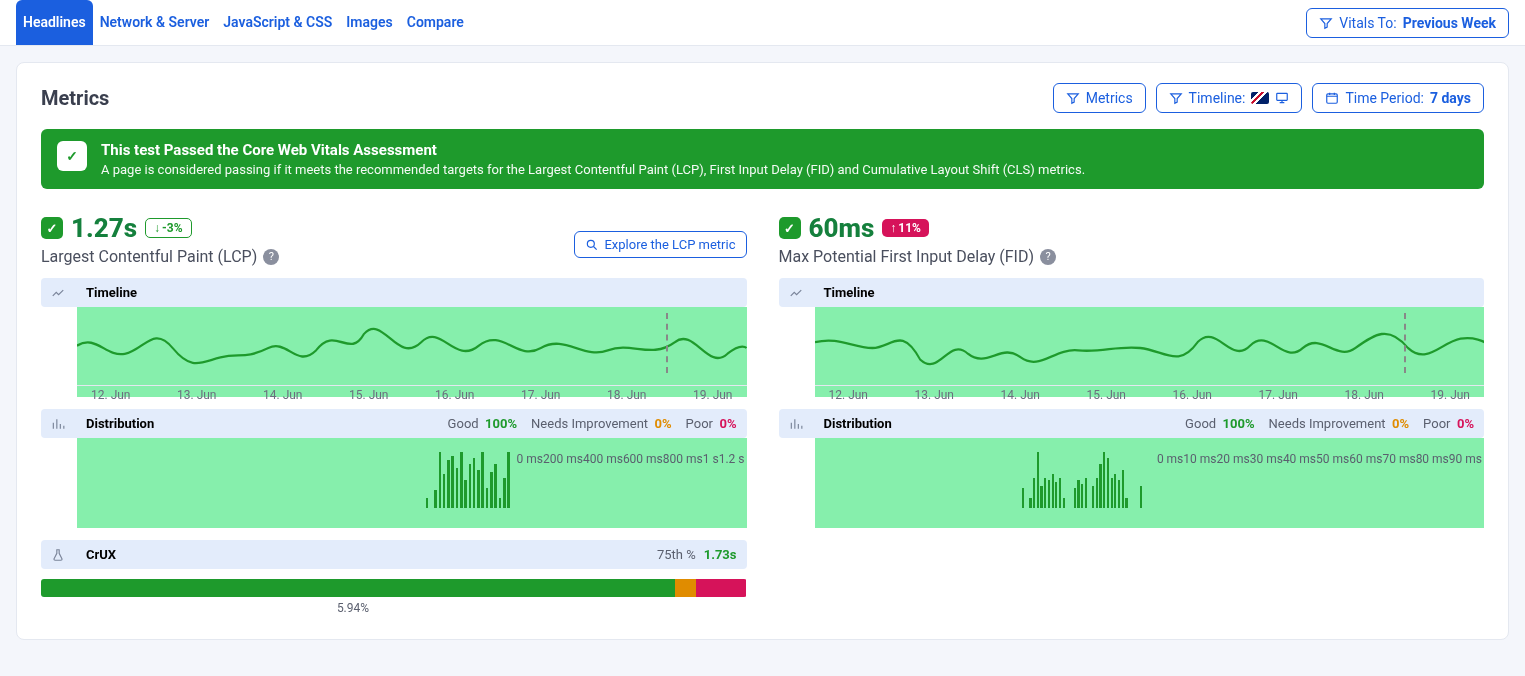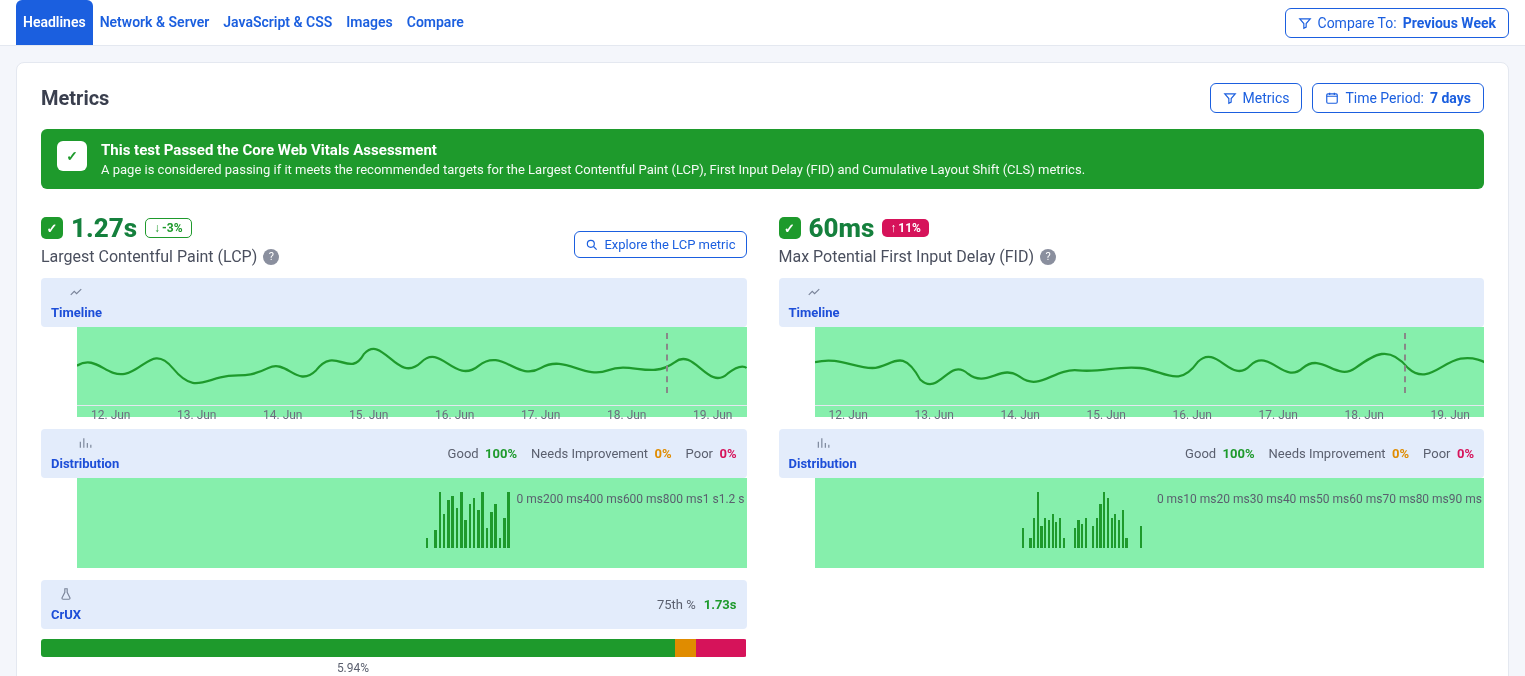--- a/index.html
+++ b/index.html
@@ -147,21 +147,21 @@
 .section-bar {
   background: #e3ecfb;
   border-radius: 4px;
   padding: 7px 10px;
   display: flex;
   align-items: center;
   justify-content: space-between;
   margin-top: 12px;
   font-size: 13px;
 }
-.section-bar-left { display: flex; align-items: center; gap: 6px; font-weight: 700; color: #1d4ed8; flex-direction: column; }
+.section-bar-left { display: flex; align-items: center; gap: 21px; font-weight: 700; color: #000000; }
 .section-bar .icon { color: #7a8499; }
 .dist-legend { display: flex; gap: 14px; font-size: 13px; }
 .leg-label { color: #5a5f6e; }
 .leg-val.good { color: #1e9a2c; font-weight: 700; }
 .leg-val.ni { color: #e08c00; font-weight: 700; }
 .leg-val.poor { color: #d6135a; font-weight: 700; }
 
 .chart-box {
   background: #86efac;
   padding: 6px 0 0;
@@ -251,34 +251,45 @@
     <div class="tab active">Headlines</div>
     <div class="tab">Network &amp; Server</div>
     <div class="tab">JavaScript &amp; CSS</div>
     <div class="tab">Images</div>
     <div class="tab">Compare</div>
   </div>
   <div class="compare-btn">
     <svg class="icon-sm" viewBox="0 0 24 24" fill="none" stroke="currentColor" stroke-width="2">
         <path d="M3 5h18l-7 8v6l-4 2v-8z"></path>
       </svg>
-    <span>Compare To:</span>
+    <span>Vitals To:</span>
     <span class="strong">Previous Week</span>
   </div>
 </div>
 
 <div class="panel">
   <div class="panel-header">
     <div class="panel-title">Metrics</div>
     <div class="filter-row">
       <div class="filter-btn">
         <svg class="icon-sm" viewBox="0 0 24 24" fill="none" stroke="currentColor" stroke-width="2">
             <path d="M3 5h18l-7 8v6l-4 2v-8z"></path>
           </svg>
         <span>Metrics</span>
+      </div>
+      <div class="filter-btn">
+        <svg class="icon-sm" viewBox="0 0 24 24" fill="none" stroke="currentColor" stroke-width="2">
+            <path d="M3 5h18l-7 8v6l-4 2v-8z"></path>
+          </svg>
+        <span>Timeline:</span>
+        <span class="flag"></span>
+        <svg class="icon-sm" viewBox="0 0 24 24" fill="none" stroke="currentColor" stroke-width="2">
+            <rect x="3" y="4" width="18" height="12" rx="1"></rect>
+            <path d="M8 20h8M12 16v4"></path>
+          </svg>
       </div>
       <div class="filter-btn">
         <svg class="icon-sm" viewBox="0 0 24 24" fill="none" stroke="currentColor" stroke-width="2">
             <rect x="3" y="5" width="18" height="16" rx="2"></rect>
             <path d="M3 9h18M8 3v4M16 3v4"></path>
           </svg>
         <span>Time Period:</span>
         <span class="strong">7 days</span>
       </div>
     </div>

